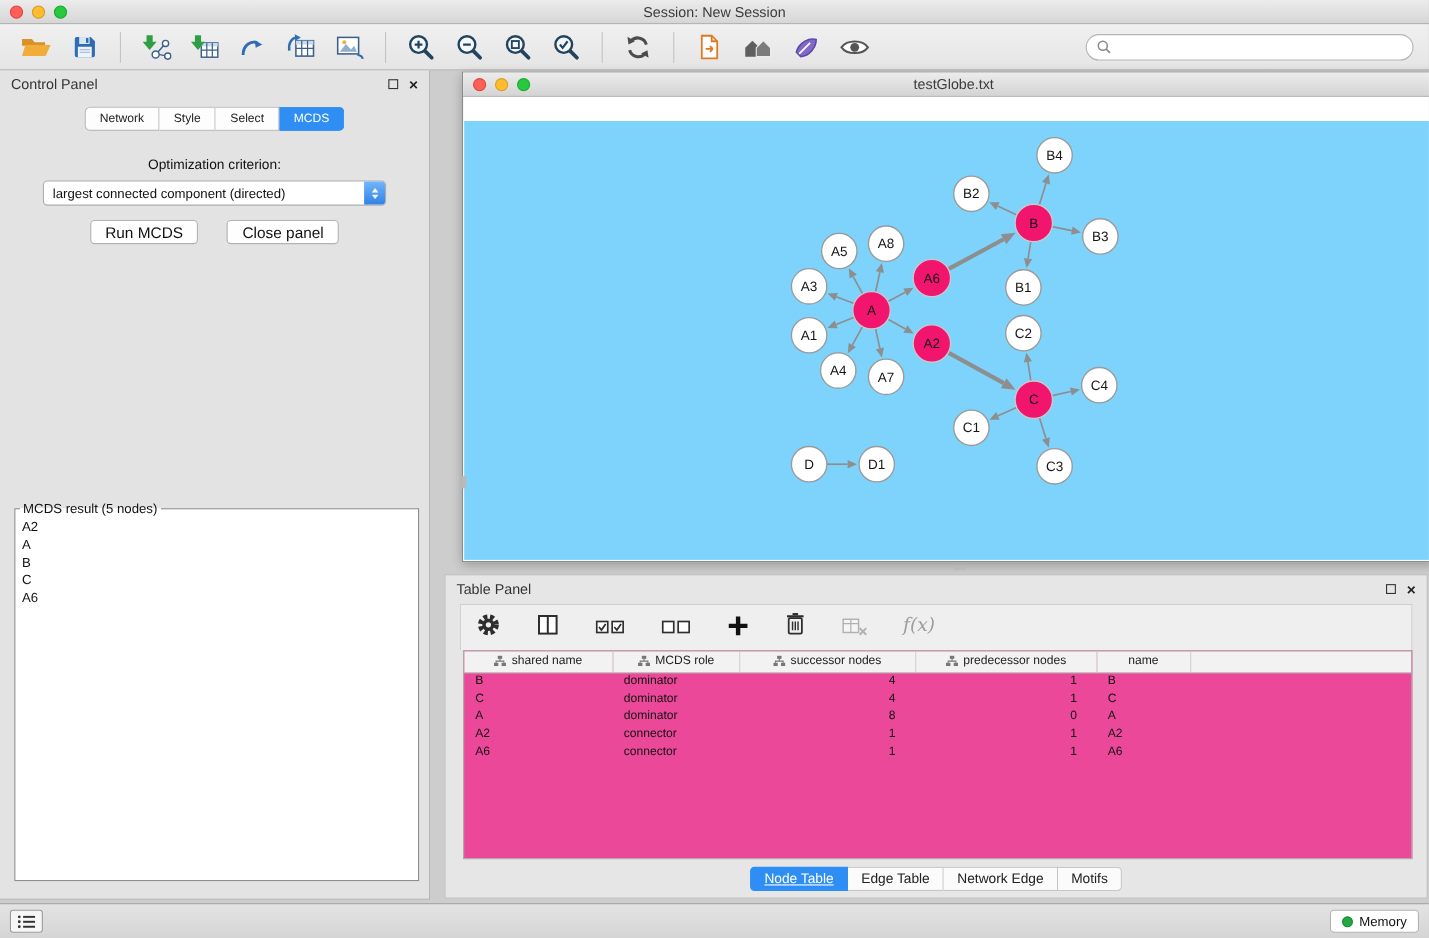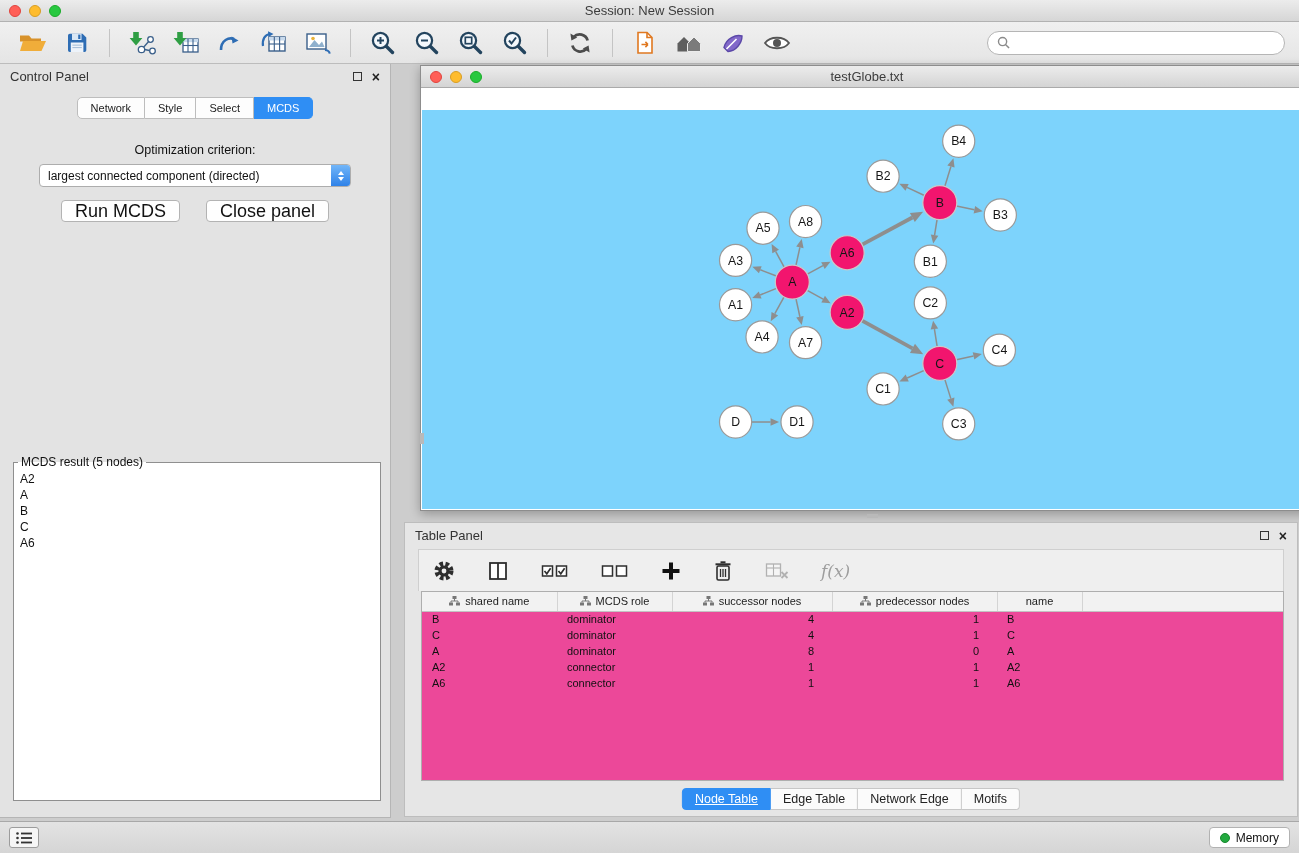--- a/index.html
+++ b/index.html
@@ -46,21 +46,21 @@
   .dropdown { width:312px; height:23px; margin:7px auto 0; background:#fff; border:1px solid #adadad;
     border-radius:4px; display:flex; align-items:center; position:relative; }
   .dropdown-text { flex:1; font-size:12px; padding-left:8px; color:#111; white-space:nowrap; overflow:hidden; }
   .dropdown-stepper { width:19px; height:21px; border-radius:0 3px 3px 0;
     background:linear-gradient(#72b6f9,#2f82e8); display:flex; flex-direction:column; align-items:center; justify-content:center; gap:2px; }
   .arr-up { width:0; height:0; border-left:3.5px solid transparent; border-right:3.5px solid transparent; border-bottom:4.5px solid #fff; }
   .arr-dn { width:0; height:0; border-left:3.5px solid transparent; border-right:3.5px solid transparent; border-top:4.5px solid #fff; }
 
   .btn-row { display:flex; justify-content:center; gap:26px; margin-top:13px; }
   .mac-btn { height:22px; padding:4px 13px; background:#fefefe; border:1px solid #b3b3b3; border-radius:4px;
-    font-size:18px; color:#111; display:flex; align-items:center; }
+    font-size:14px; color:#111; display:flex; align-items:center; }
 
   .result-fieldset { position:absolute; left:13px; right:9px; top:391px; bottom:16px;
     border:1px solid #8f8f8f; background:#fff; padding:2px 0 0 0; }
   .result-fieldset legend { font-size:12px; color:#111; margin-left:4px; padding:0 3px; }
   .result-item { font-size:12px; color:#111; padding:1px 0 1px 6px; line-height:14px; }
 
   
   .network-window { position:absolute; left:420px; top:65px; width:894px; height:446px;
     background:#fff; border:1px solid #8d8d8d; box-shadow:0 3px 10px rgba(0,0,0,.28); }
   .inner-titlebar { position:relative; height:22px; background:linear-gradient(#ececec,#d4d4d4);
@@ -71,21 +71,21 @@
   .resize-grip { position:absolute; right:1px; bottom:1px; width:12px; height:12px;
     background:repeating-linear-gradient(135deg, transparent 0 3px, #9a9a9a 3px 4px); opacity:.8; }
   .nub-left { position:absolute; left:-1px; top:367px; width:4px; height:11px; background:#b9b9b9; }
   .nub-bottom { position:absolute; left:50%; bottom:-8px; width:11px; height:4px; background:#b9b9b9; }
 
   
   .table-panel { position:absolute; left:404px; top:522px; width:894px; height:295px;
     background:#e6e6e6; border:1px solid #bdbdbd; }
   .tp-toolbar { position:absolute; top:26px; left:13px; right:13px; height:42px;
     background:#efefef; border:1px solid #cfcfcf; border-bottom:none;
-    display:flex; align-items:center; gap:32px; padding:4px 14px; }
+    display:flex; align-items:flex-end; gap:32px; padding:12px 14px; }
   .fx-label { font-family:"DejaVu Serif",serif; font-style:italic; font-size:17px; color:#9d9d9d; }
   .tp-table-wrap { position:absolute; top:68px; left:16px; right:13px; height:190px;
     background:#ec4899; border:1px solid #aeaeae; overflow:hidden; }
   table.node-table { border-collapse:collapse; width:100%; table-layout:fixed; }
   .node-table th { height:19px; background:#f2f2f2; border-bottom:1px solid #c3c3c3; border-right:1px solid #d4d4d4;
     font-weight:normal; font-size:11px; color:#222; }
   .node-table th .th-inner { display:flex; align-items:center; justify-content:center; gap:5px; }
   .node-table td { height:16px; font-size:11px; color:#111; white-space:nowrap; overflow:hidden; }
   td.txt { text-align:left; padding-left:10px; }
   td.num { text-align:right; padding-right:18px; }

